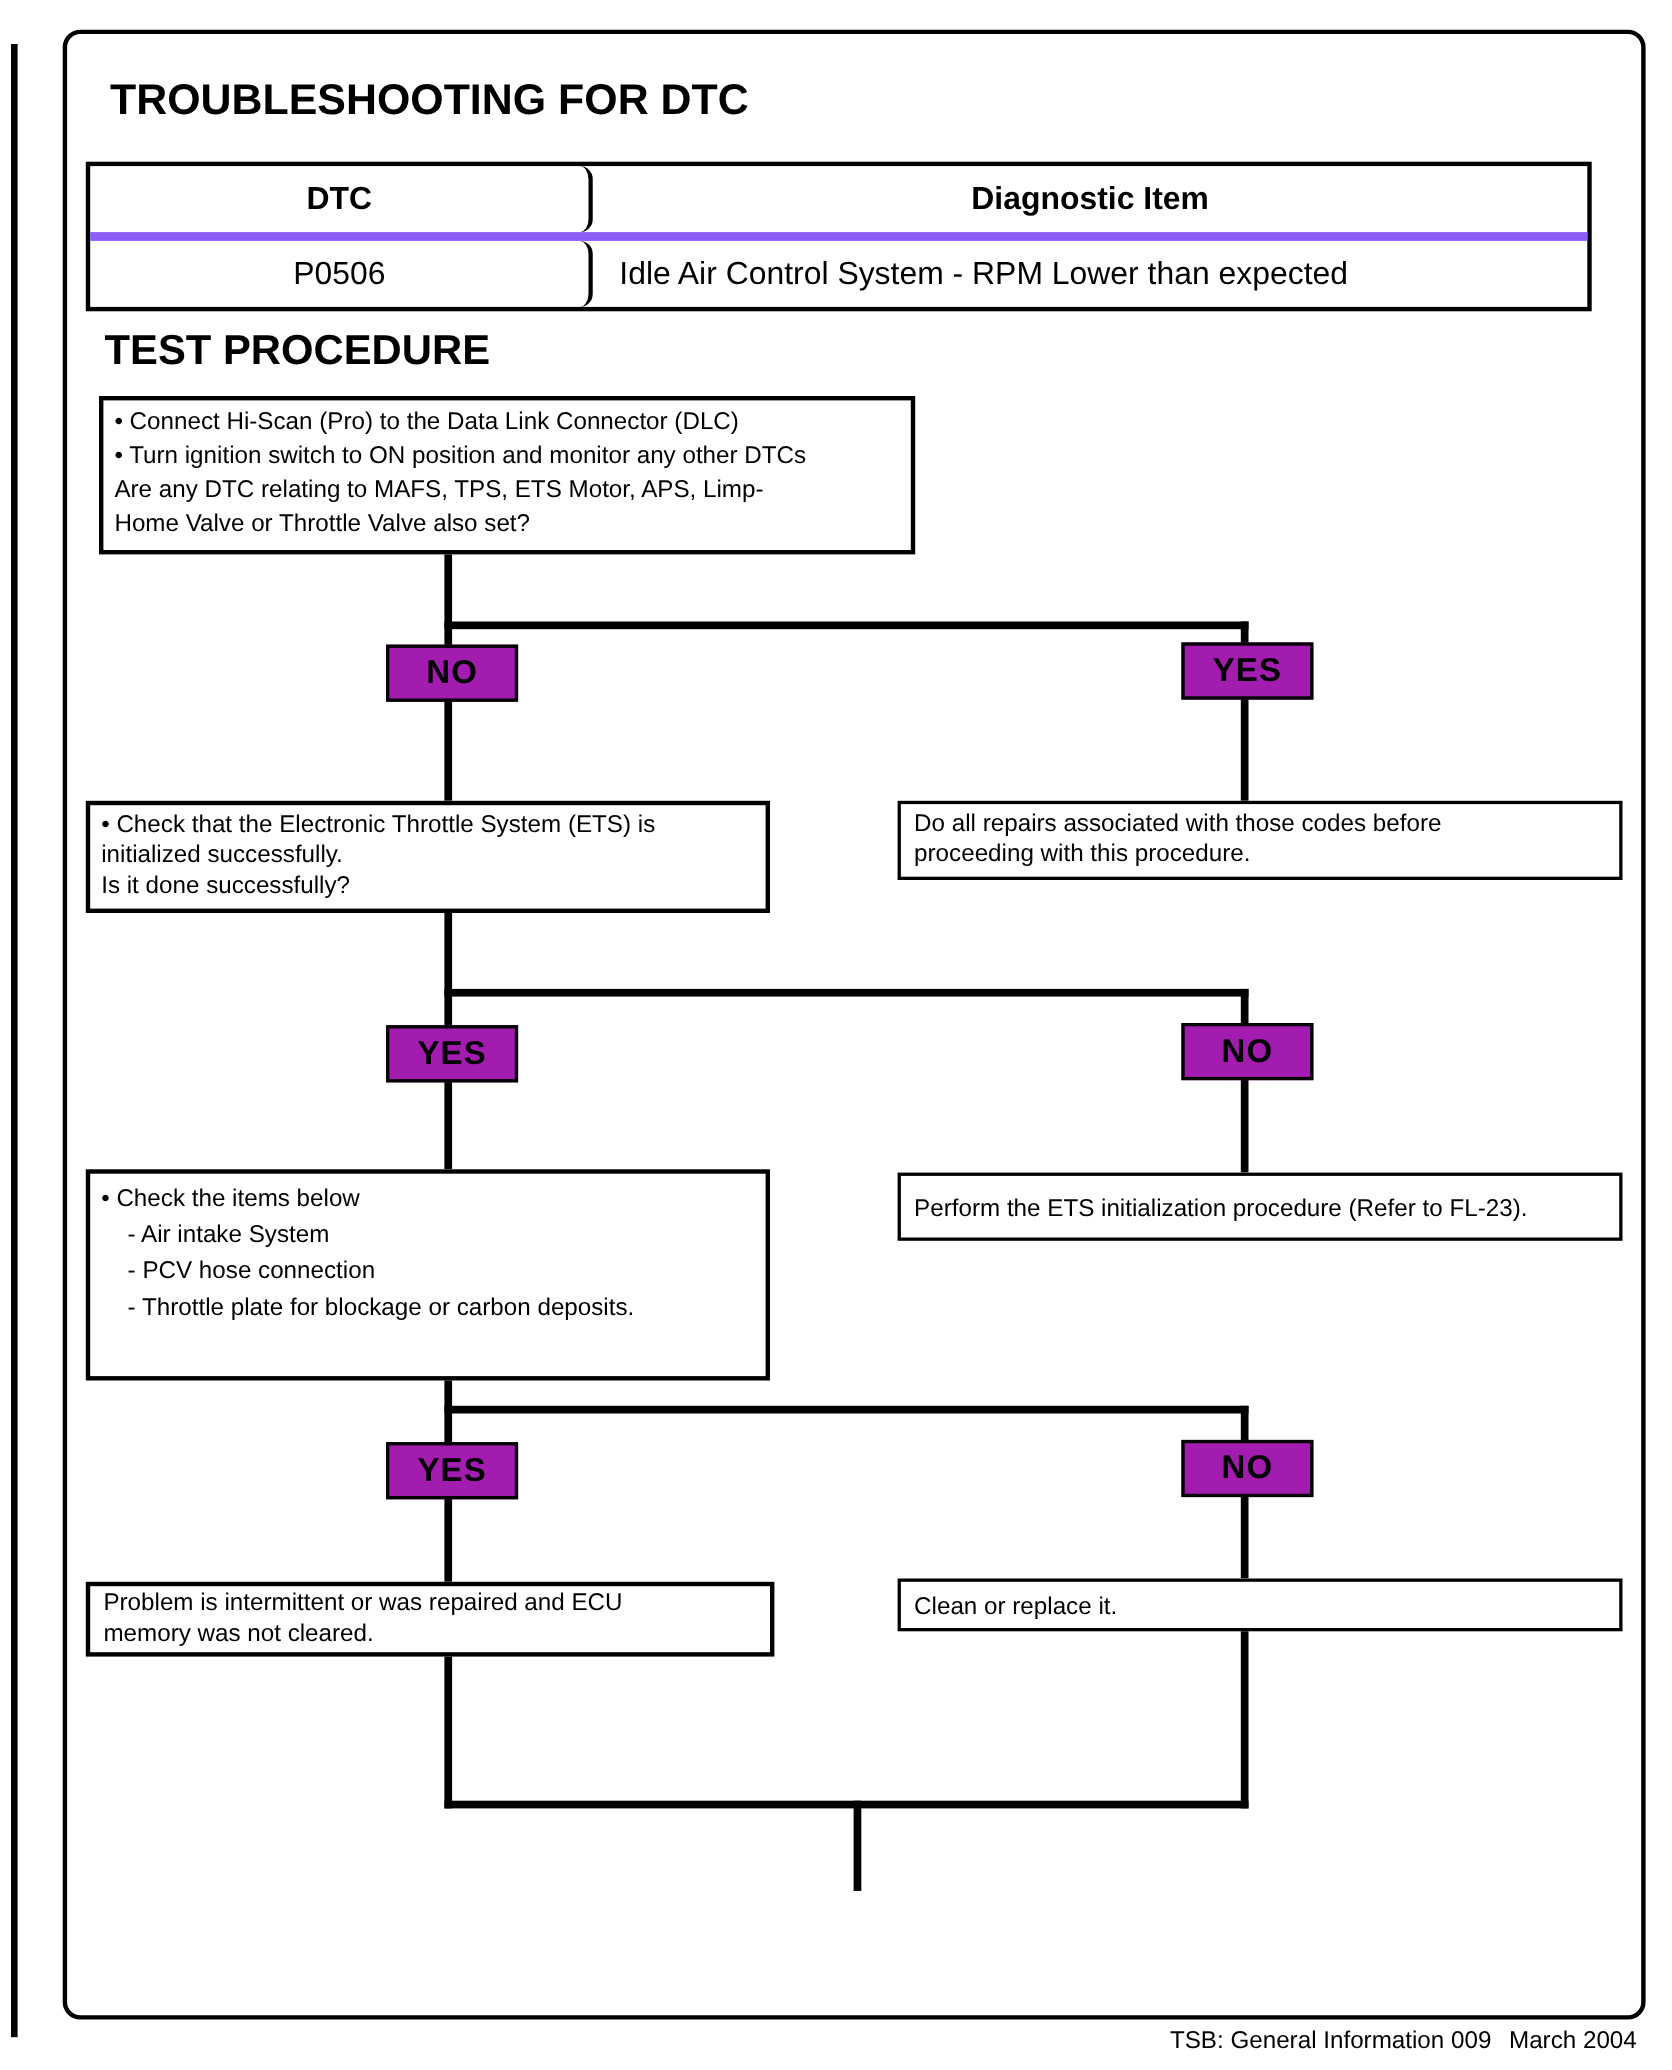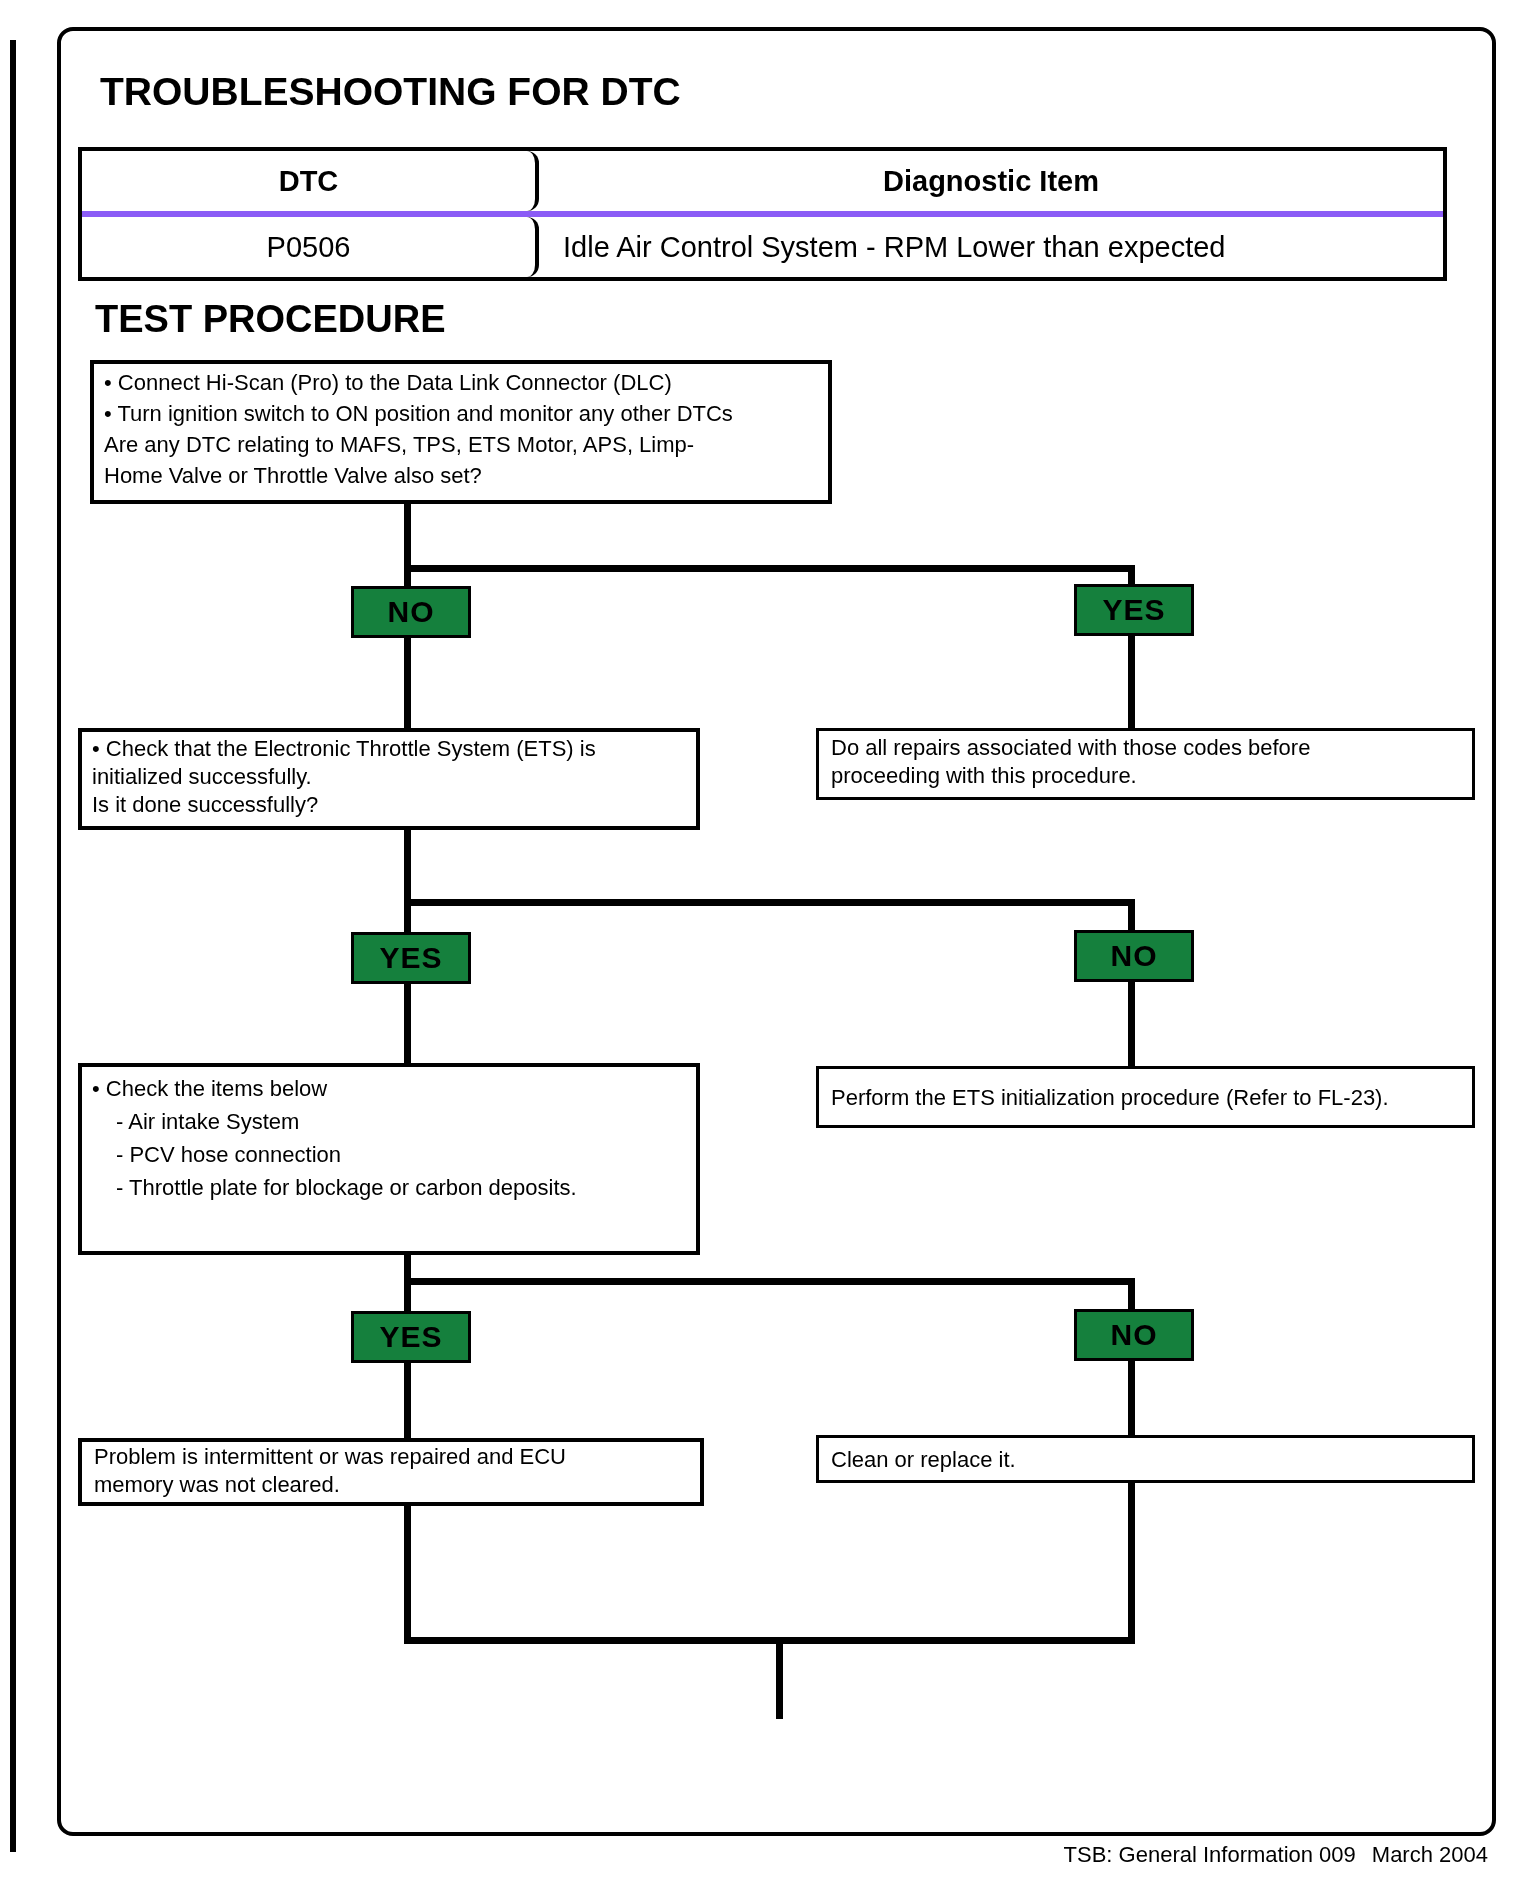--- a/index.html
+++ b/index.html
@@ -12,42 +12,42 @@
   .page-border {
     position:absolute; left:57px; top:27px; width:1431px; height:1801px;
     border:4px solid #000; border-radius:16px;
   }
   .doc-title { position:absolute; left:100px; top:70px; font-size:39px; font-weight:bold; white-space:nowrap; }
   .proc-title { position:absolute; left:95px; top:298px; font-size:38px; font-weight:bold; white-space:nowrap; }
 
   
   .dtc-table { position:absolute; left:78px; top:147px; width:1361px; border:4px solid #000; }
   .trow { display:flex; height:60px; }
-  .trow + .trow { border-top:6px solid #8b5cf6;justify-content:space-between; }
+  .trow + .trow { border-top:8px solid #8b5cf6;justify-content:space-between; }
   .tc1 { width:453px; border-right:4px solid #000; display:flex; align-items:center; justify-content:center;border-radius:12px; }
   .tc2 { flex:1; display:flex; align-items:center; justify-content:center; }
   .tc2.left { justify-content:flex-start; padding-left:24px; }
   .th { font-weight:bold; font-size:29px; }
   .td { font-size:29px; }
 
   
   .v, .hl { position:absolute; background:#000; }
 
   
   .box {
     position:absolute; background:#fff; border:4px solid #000;
     font-size:22px; line-height:31px; padding:3px 10px; overflow:visible;
   }
   .box .ln { white-space:nowrap; }
   .sbox { border-width:3px;margin-left:28px; }
   .flexbox { display:flex; align-items:center; padding:0 12px; }
   .indent { padding-left:24px; }
 
   .label {
-    position:absolute; width:114px; height:46px; background:#15803d; border:3px solid #000;
+    position:absolute; width:114px; height:46px; background:#a21caf; border:3px solid #000;
     display:flex; align-items:center; justify-content:center;
     font-weight:bold; font-size:30px; letter-spacing:1px;
   }
 
   #b1 { left:90px;  top:360px;  width:714px; height:130px; }
   #b2 { left:78px;  top:728px;  width:594px; height:88px;  line-height:28px; }
   #b2r{ left:788px; top:728px;  width:629px; height:60px;  line-height:28px; padding:3px 12px; }
   #b3 { left:78px;  top:1063px; width:594px; height:174px; line-height:33px; padding:5px 10px; }
   #b3r{ left:788px; top:1066px; width:629px; height:56px; }
   #b4 { left:78px;  top:1438px; width:594px; height:58px;  line-height:28px; padding:1px 12px; }

